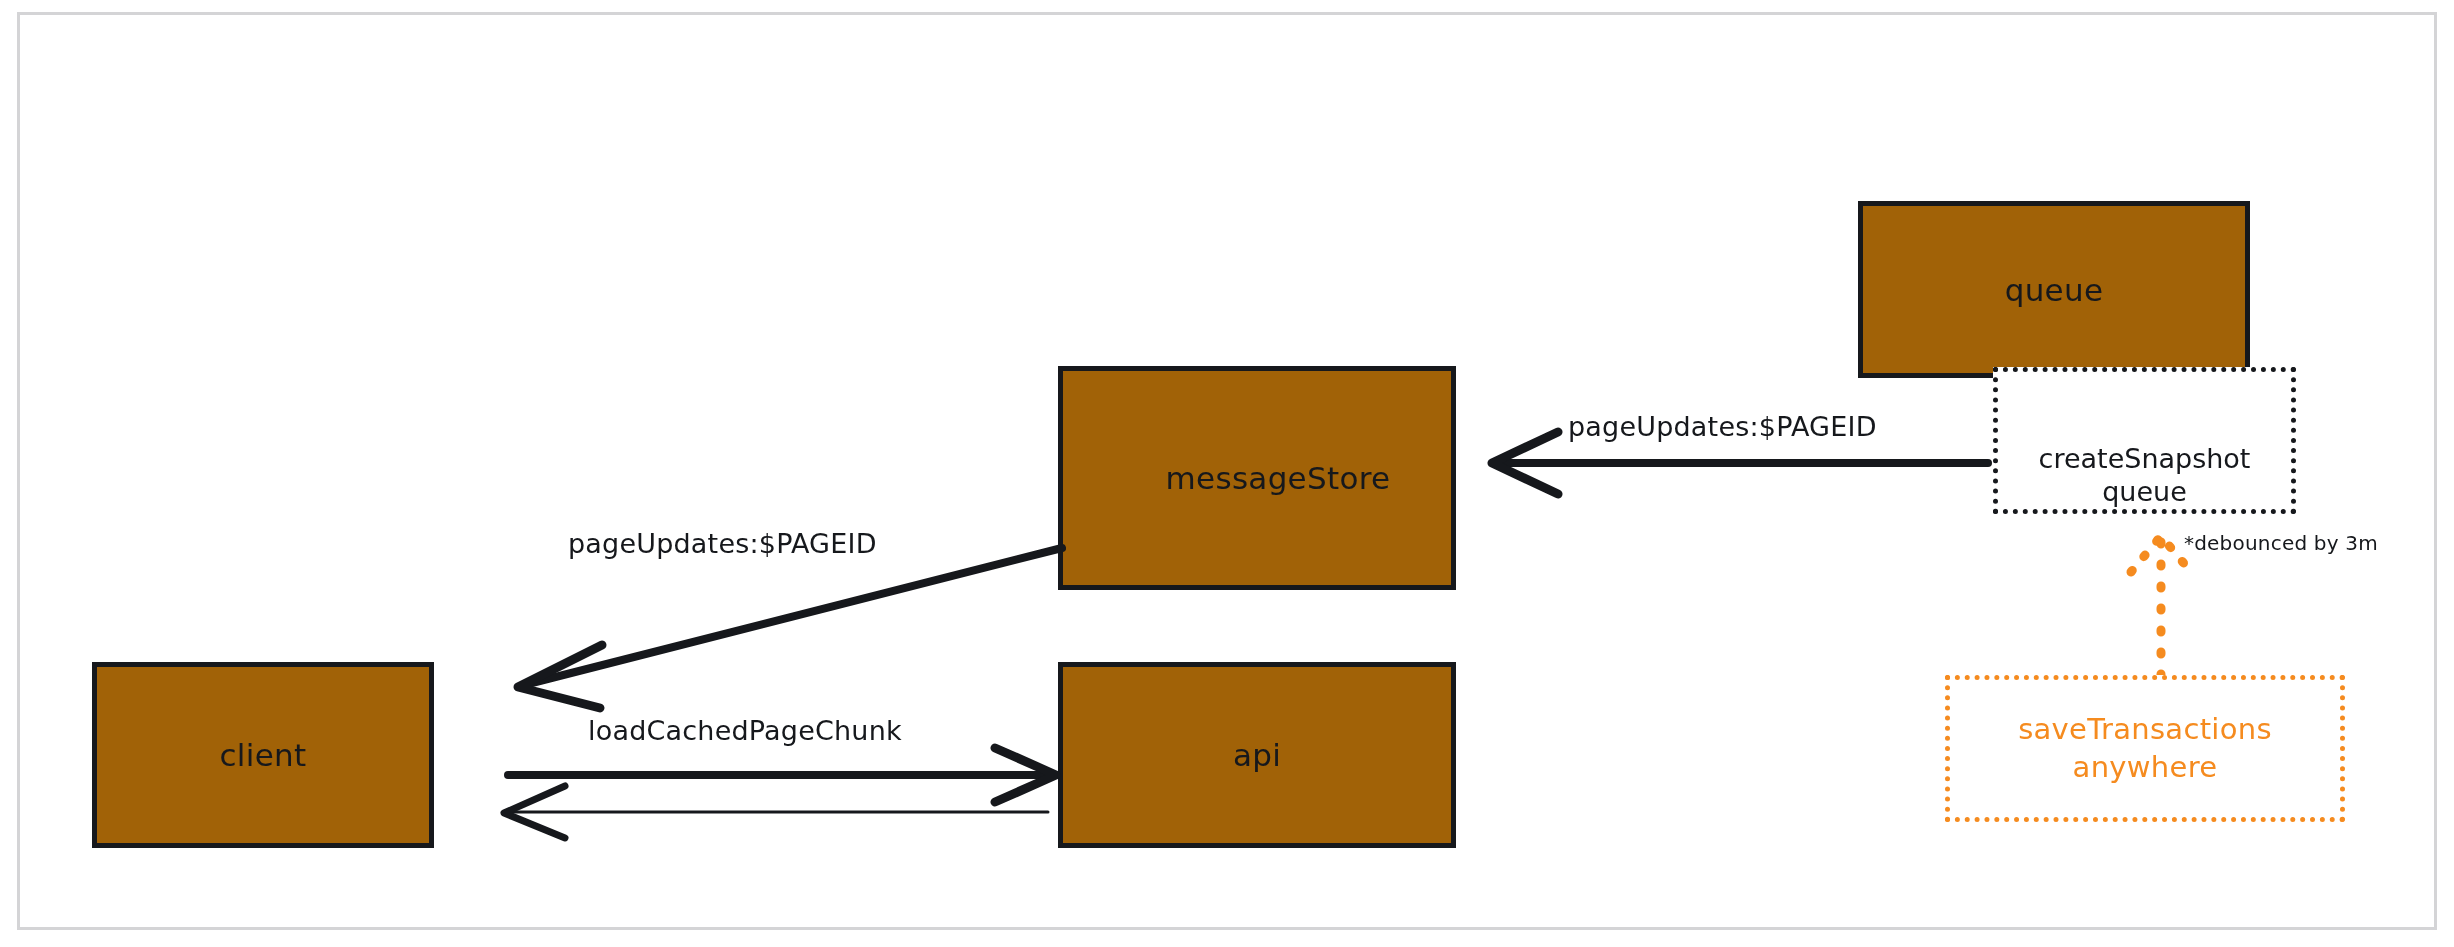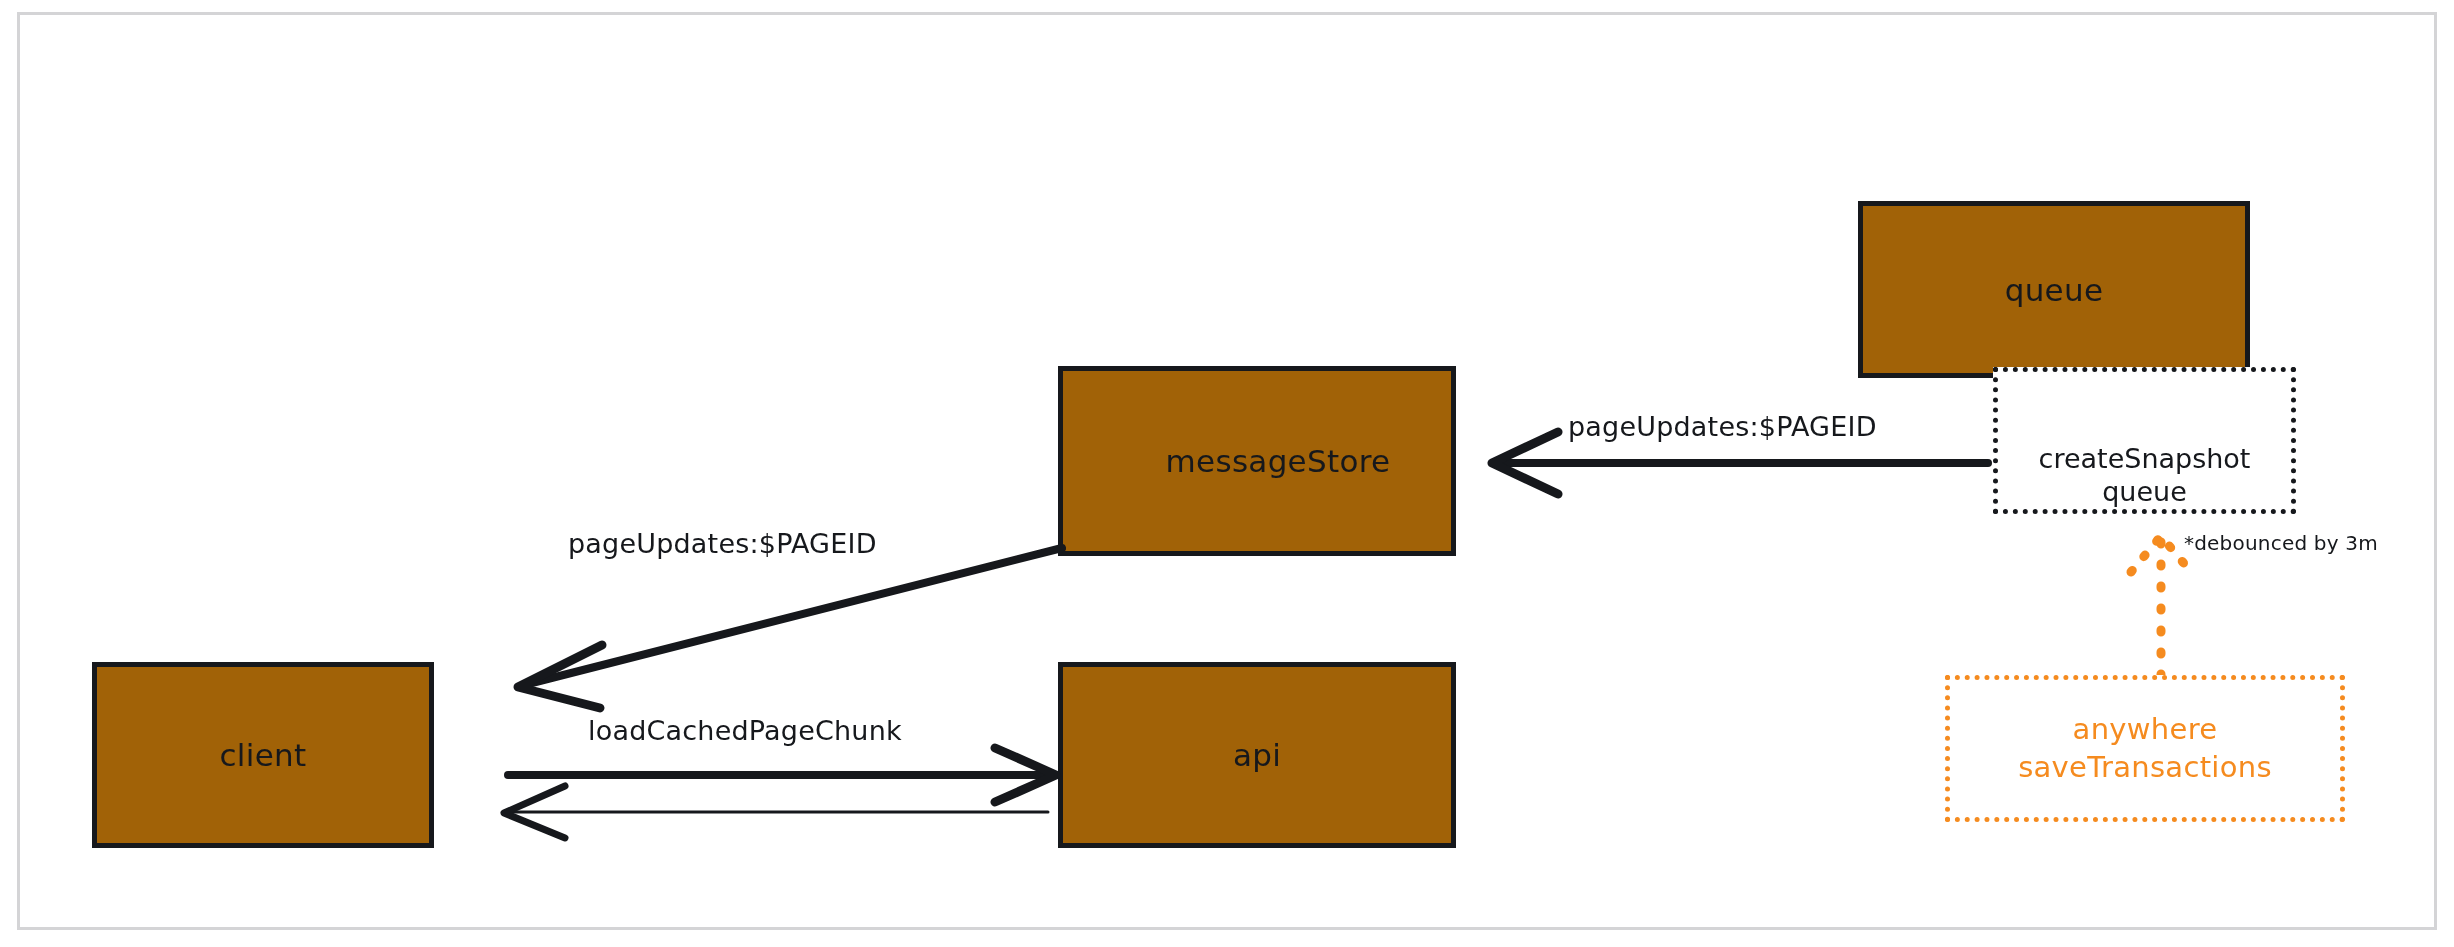--- a/index.html
+++ b/index.html
@@ -145,43 +145,43 @@
     <g>
       <line x1="2161" y1="676" x2="2161" y2="540" stroke="#f58b1f" stroke-width="9" stroke-linecap="round" stroke-dasharray="2 20"></line>
       <polyline points="2131,572 2161,536 2191,572" fill="none" stroke="#f58b1f" stroke-width="9" stroke-linecap="round" stroke-linejoin="round" stroke-dasharray="2 18"></polyline>
     </g>
   </svg>
 
   <div class="node" style="left:1858px; top:201px; width:392px; height:177px;">
     <span class="node-label">queue</span>
   </div>
 
-  <div class="node" style="left:1058px; top:366px; width:398px; height:190px;padding-left:42px;">
+  <div class="node" style="left:1058px; top:366px; width:398px; height:224px;padding-left:42px;">
     <span class="node-label">messageStore</span>
   </div>
 
   <div class="node" style="left:92px; top:662px; width:342px; height:186px;">
     <span class="node-label">client</span>
   </div>
 
   <div class="node" style="left:1058px; top:662px; width:398px; height:186px;">
     <span class="node-label">api</span>
   </div>
 
   <div class="node-dotted" style="left:1993px; top:367px; width:303px; height:147px;align-items:flex-end;">
     <div>
       <div class="node-label">createSnapshot</div>
       <div class="node-label">queue</div>
     </div>
   </div>
 
   <div class="node-dotted-orange" style="left:1945px; top:675px; width:400px; height:147px;">
     <div>
+      <div class="node-label">saveTransactions</div>
       <div class="node-label">anywhere</div>
-      <div class="node-label">saveTransactions</div>
     </div>
   </div>
 
   <div class="edge-label" style="left:1568px; top:411px;">pageUpdates:$PAGEID</div>
 
   <div class="edge-label" style="left:568px; top:528px;">pageUpdates:$PAGEID</div>
 
   <div class="edge-label" style="left:588px; top:715px;">loadCachedPageChunk</div>
 
   <div class="edge-label small" style="left:2184px; top:531px;">*debounced by 3m</div>

